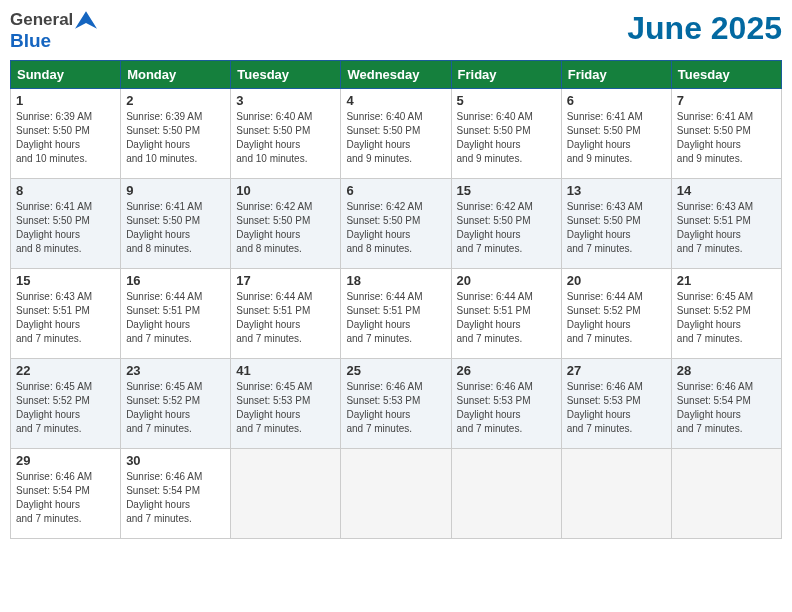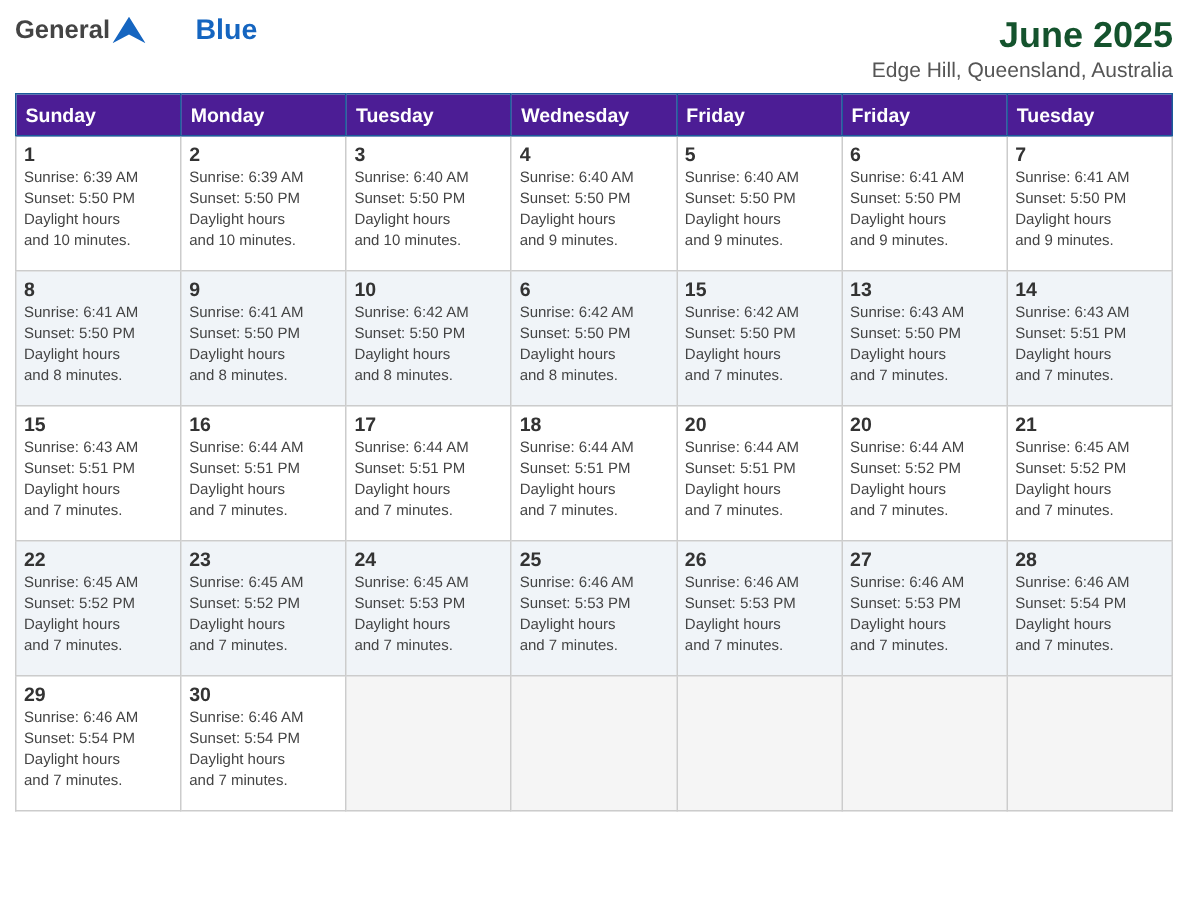--- a/index.html
+++ b/index.html
@@ -11,43 +11,42 @@
       padding: 10px;
     }
     .header-area {
       display: flex;
       justify-content: space-between;
       align-items: flex-start;
       margin-bottom: 8px;
     }
     .logo {
       display: flex;
-      flex-direction: row;
+      flex-direction: column;
       align-items: flex-start;
-      gap: 33px;
     }
     .title-area {
       text-align: right;
     }
     .month-title {
-      font-size: 24px;
-      font-weight: bold;
-      color: #14532d;
+      font-size: 32px;
+      font-weight: bold;
+      color: #0369a1;
     }
     .location-title {
       font-size: 14px;
       color: #555;
     }
     .calendar {
       width: 100%;
       border-collapse: collapse;
       border: 1px solid #ccc;
     }
     .calendar th {
-      background-color: #4c1d95;
+      background-color: #15803d;
       color: white;
       text-align: left;
       padding: 6px 6px;
       font-size: 13px;
       font-weight: bold;
       border: 1px solid #1a5c9a;
     }
     .calendar td {
       vertical-align: top;
       padding: 4px 5px;
@@ -109,21 +108,20 @@
       <svg class="logo-bird" viewBox="0 0 30 24" xmlns="http://www.w3.org/2000/svg">
         <polygon points="0,24 15,0 30,24 15,16" fill="#1565c0"></polygon>
       </svg>
     </div>
     <div>
       <span class="logo-text-blue">Blue</span>
     </div>
   </div>
   <div class="title-area">
     <div class="month-title">June 2025</div>
-    <div class="location-title">Edge Hill, Queensland, Australia</div>
   </div>
 </div>
 
 <table class="calendar">
   <thead>
     <tr>
     <th>Sunday</th>
         <th>Monday</th>
         <th>Tuesday</th>
         <th>Wednesday</th>
@@ -226,21 +224,21 @@
       <tr>
         <td>
           <span class="day-number">22</span>
           <div class="day-info">Sunrise: 6:45 AM<br>Sunset: 5:52 PM<br>Daylight hours<br>and 7 minutes.</div>
         </td>
         <td>
           <span class="day-number">23</span>
           <div class="day-info">Sunrise: 6:45 AM<br>Sunset: 5:52 PM<br>Daylight hours<br>and 7 minutes.</div>
         </td>
         <td>
-          <span class="day-number">24</span>
+          <span class="day-number">41</span>
           <div class="day-info">Sunrise: 6:45 AM<br>Sunset: 5:53 PM<br>Daylight hours<br>and 7 minutes.</div>
         </td>
         <td>
           <span class="day-number">25</span>
           <div class="day-info">Sunrise: 6:46 AM<br>Sunset: 5:53 PM<br>Daylight hours<br>and 7 minutes.</div>
         </td>
         <td>
           <span class="day-number">26</span>
           <div class="day-info">Sunrise: 6:46 AM<br>Sunset: 5:53 PM<br>Daylight hours<br>and 7 minutes.</div>
         </td>

